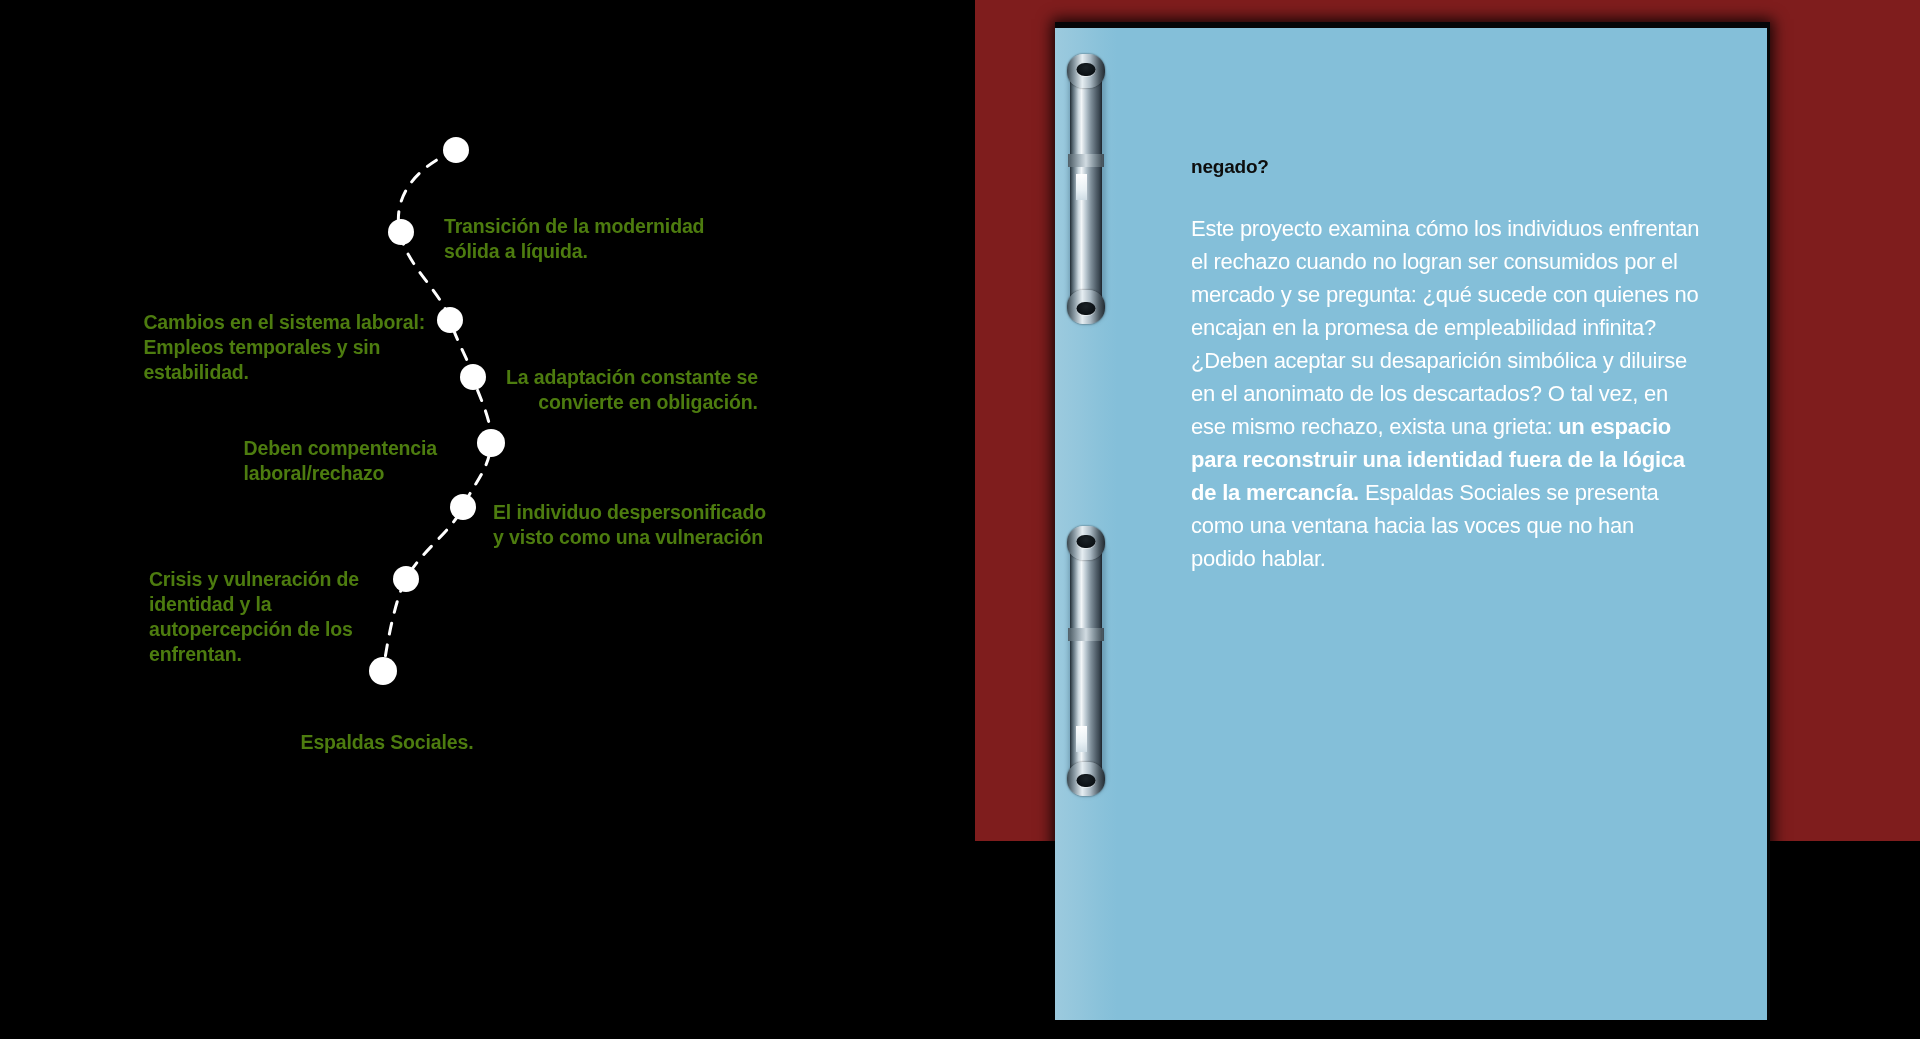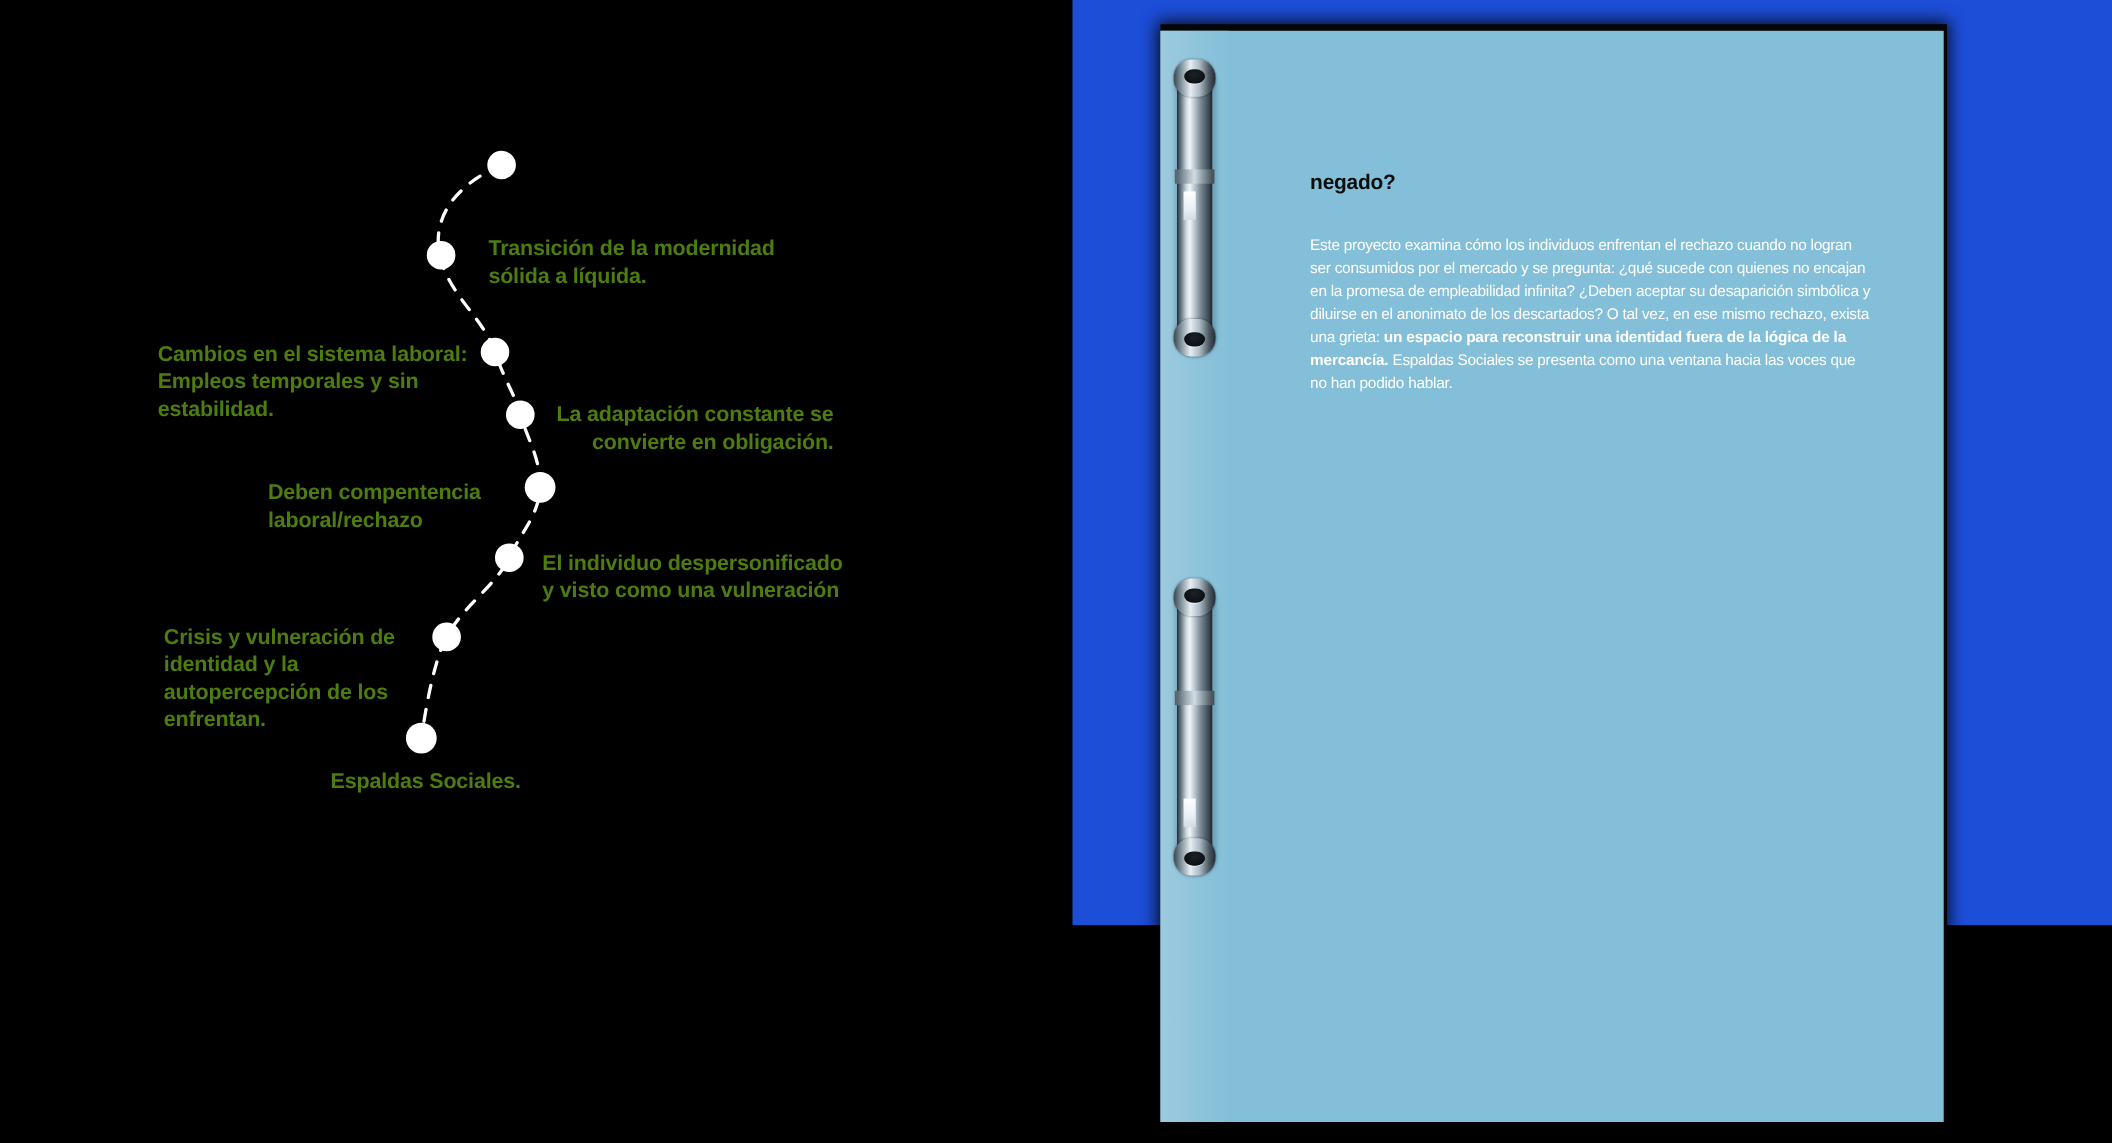--- a/index.html
+++ b/index.html
@@ -51,28 +51,29 @@
     white-space: pre-line;
     font-family: "Liberation Sans", sans-serif;
   }
   .node-label.align-right {
     transform: translate(-100%, 0);
   }
   .node-label.align-left { text-align: left; }
   .node-label.align-center {
     text-align: right;
     transform: translate(-50%, 0);
+    margin-top: 32px;
   }
 
   
   #right-area {
     position: absolute;
     left: 975px; top: 0;
     width: 945px; height: 841px;
-    background: #1d4ed8;
+    background: #7f1d1d;
   }
 
   #doc-shadow {
     position: absolute;
     left: 80px; top: 22px;
     width: 715px; height: 998px;
     background: #060608;
     box-shadow: 0 0 14px 3px rgba(0,0,0,0.85);
   }
 
@@ -159,21 +160,21 @@
   }
   #doc-heading {
     color: #0d0d0d;
     font-weight: bold;
     font-size: 19px;
     letter-spacing: -0.2px;
     margin-bottom: 34px;
   }
   #doc-paragraph {
     color: #ffffff;
-    font-size: 14px;
+    font-size: 22px;
     line-height: 1.5;
     letter-spacing: -0.25px;
   }
   #doc-paragraph .em {
     font-weight: bold;
     letter-spacing: -0.2px;
   }
 </style>
 </head>
 <body>

